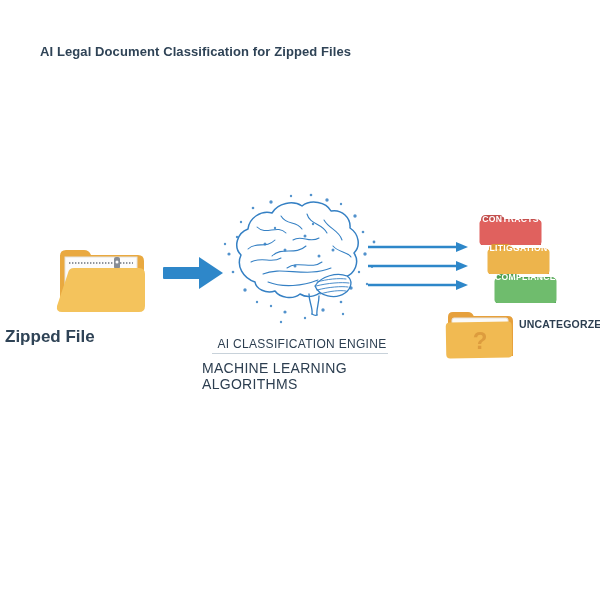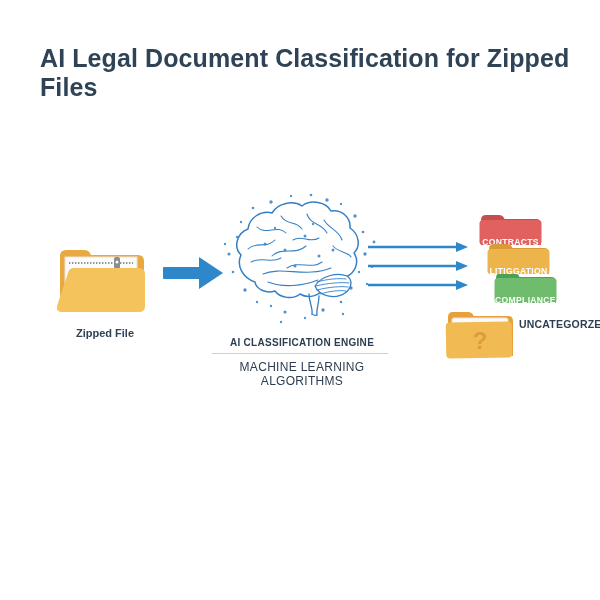--- a/index.html
+++ b/index.html
@@ -2,50 +2,50 @@
 <html><head>
 <meta charset="utf-8">
 <style>
   html,body{margin:0;padding:0;background:#fff;}
   .canvas{
     position:relative;width:600px;height:600px;background:#ffffff;overflow:hidden;
     font-family:"Liberation Sans", sans-serif;
   }
   .title{
     position:absolute;left:40px;top:44px;width:540px;
-    font-size:25px;font-weight:700;color:#2F4356;letter-spacing:.1px;
+    font-size:13px;font-weight:700;color:#2F4356;letter-spacing:.1px;
   }
   
   .zip-folder{position:absolute;left:54px;top:240px;}
   .input-label{
-    position:absolute;left:5px;top:326px;width:200px;text-align:center;
-    font-size:11px;font-weight:700;color:#2F4356;line-height:1.35;
+    position:absolute;left:5px;top:326px;width:200px;
+    font-size:17px;font-weight:700;color:#2F4356;line-height:1.35;
   }
   
   .flow-arrow{position:absolute;left:163px;top:255px;}
   
   .brain{position:absolute;left:222px;top:192px;}
   .engine-name{
     position:absolute;left:202px;top:337px;width:200px;text-align:center;
-    font-size:10px;color:#2C3E50;letter-spacing:.3px;font-weight:700;
+    font-size:12px;color:#2C3E50;letter-spacing:.3px;font-weight:400;
   }
   .engine-divider{
     position:absolute;left:212px;top:353px;width:176px;height:1px;background:#C8D2DA;
   }
   .engine-subtitle{
-    position:absolute;left:202px;top:360px;width:200px;text-align:center;
-    font-size:12px;color:#2C3E50;letter-spacing:.3px;font-weight:400;
+    position:absolute;left:202px;top:360px;width:200px;
+    font-size:14px;color:#2C3E50;letter-spacing:.3px;font-weight:400;
   }
   
   .out-arrows{position:absolute;left:365px;top:239px;}
   
   .cat-folder{position:absolute;width:65px;height:34px;}
   .cat-folder svg{position:absolute;left:0;top:0;}
   .cat-folder .cat-label{
-    position:absolute;left:0;top:25px;width:65px;text-align:center;
+    position:absolute;left:0;top:2px;width:65px;text-align:center;
     font-size:8.6px;font-weight:700;color:#fff;letter-spacing:.3px;
   }
   .folder-contracts{left:478px;top:212px;}
   .folder-litigation{left:486px;top:241px;}
   .folder-compliance{left:493px;top:270px;}
   
   .uncat-folder{position:absolute;left:444px;top:306px;}
   .uncat-label{
     position:absolute;left:519px;top:318px;width:80px;
     font-size:10.5px;font-weight:700;color:#2C3E50;letter-spacing:.2px;

